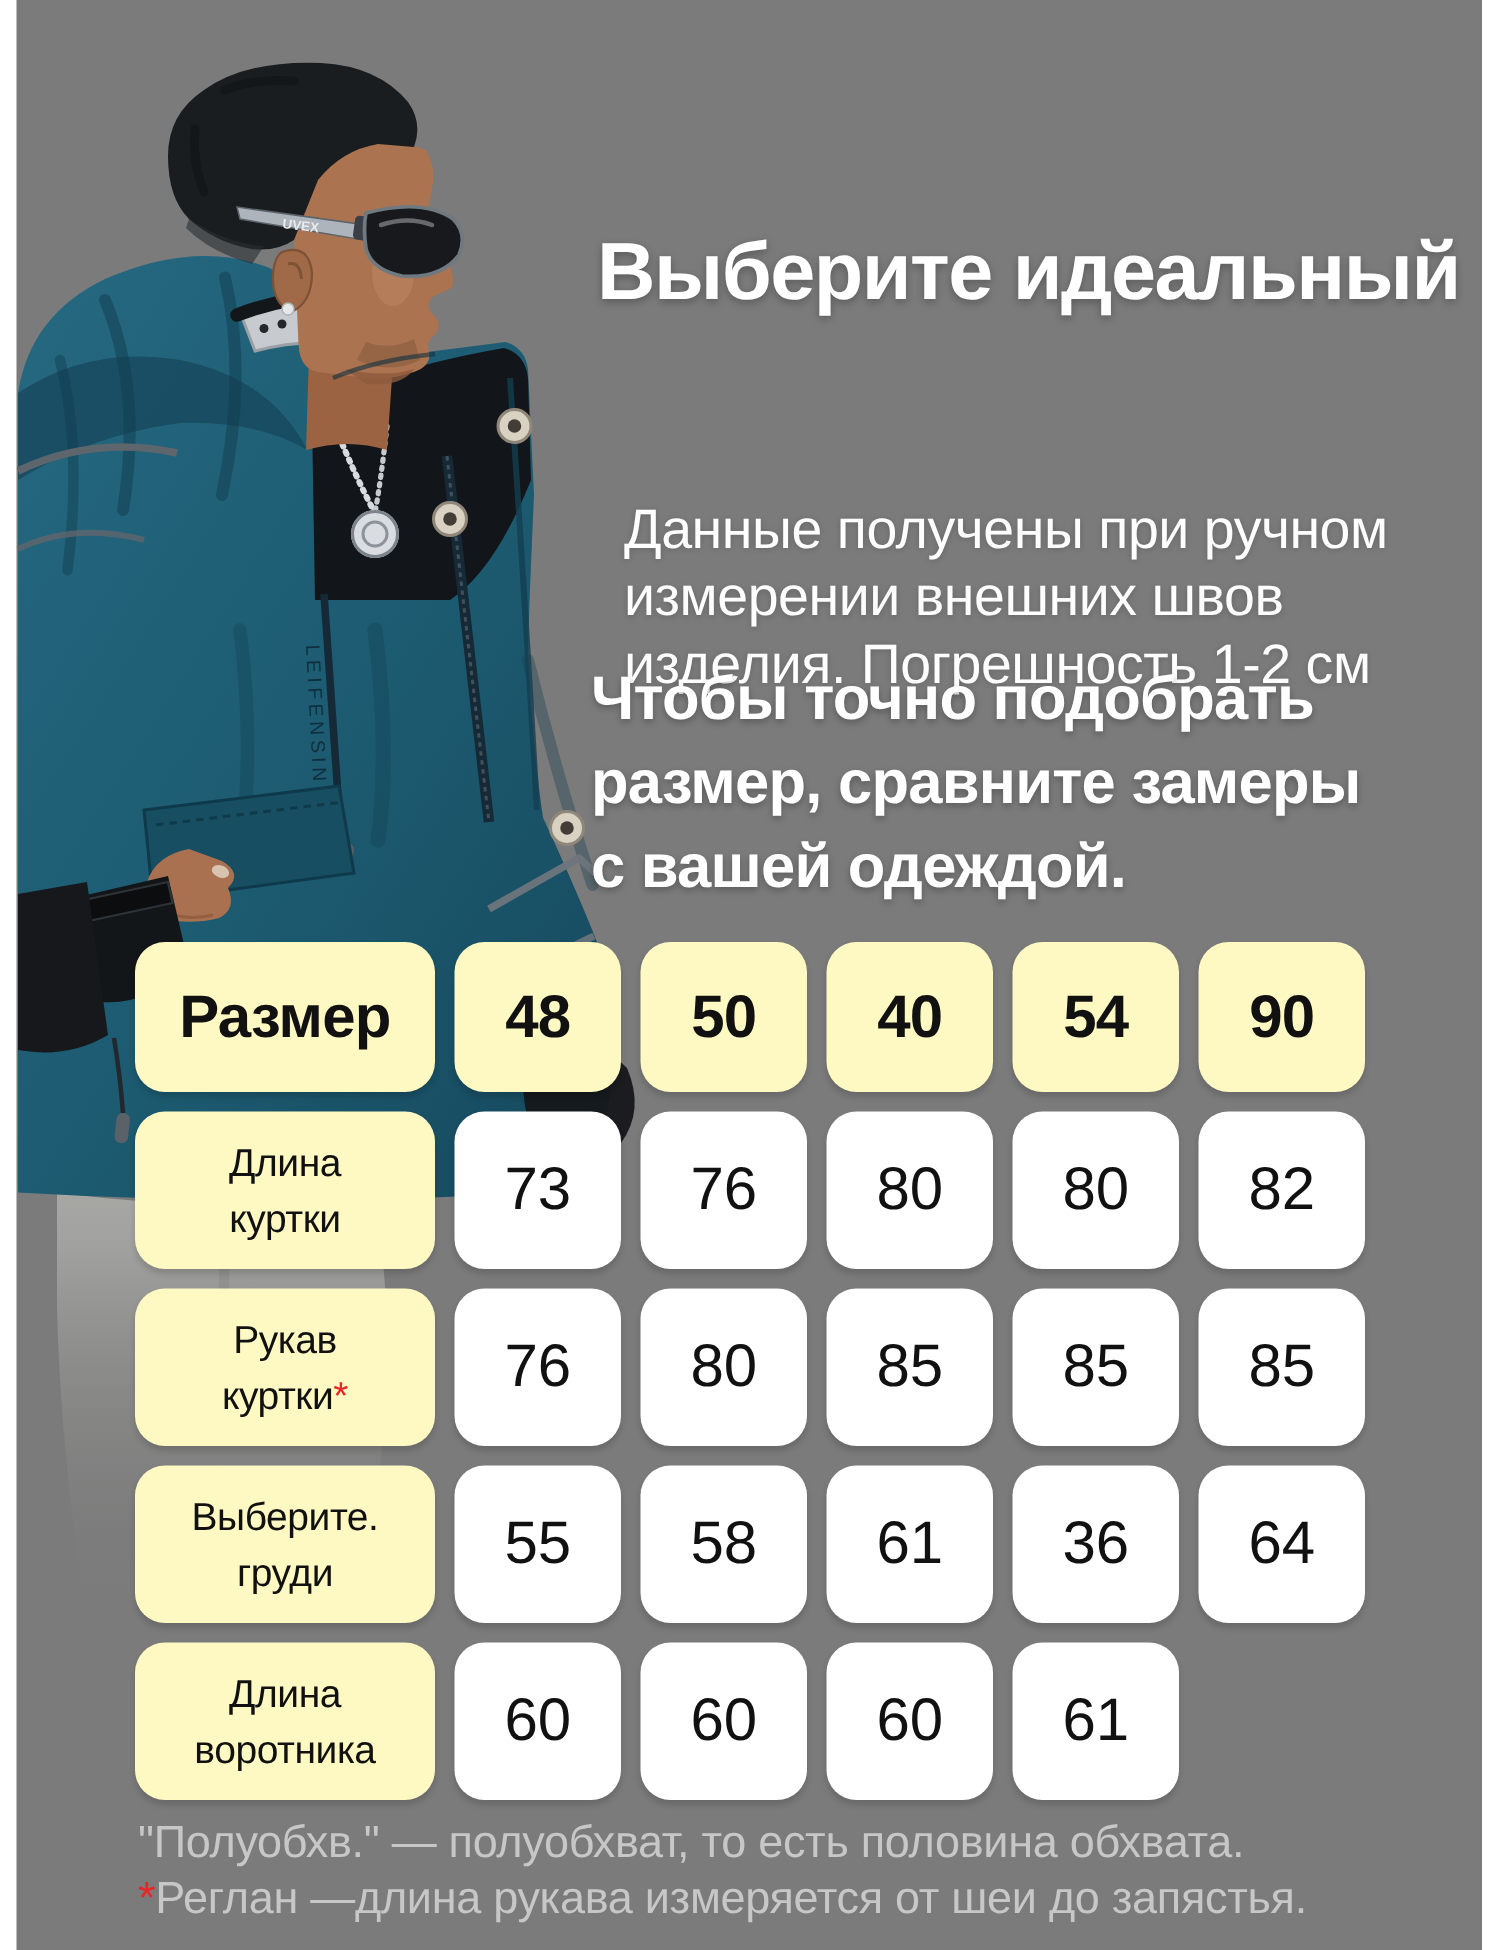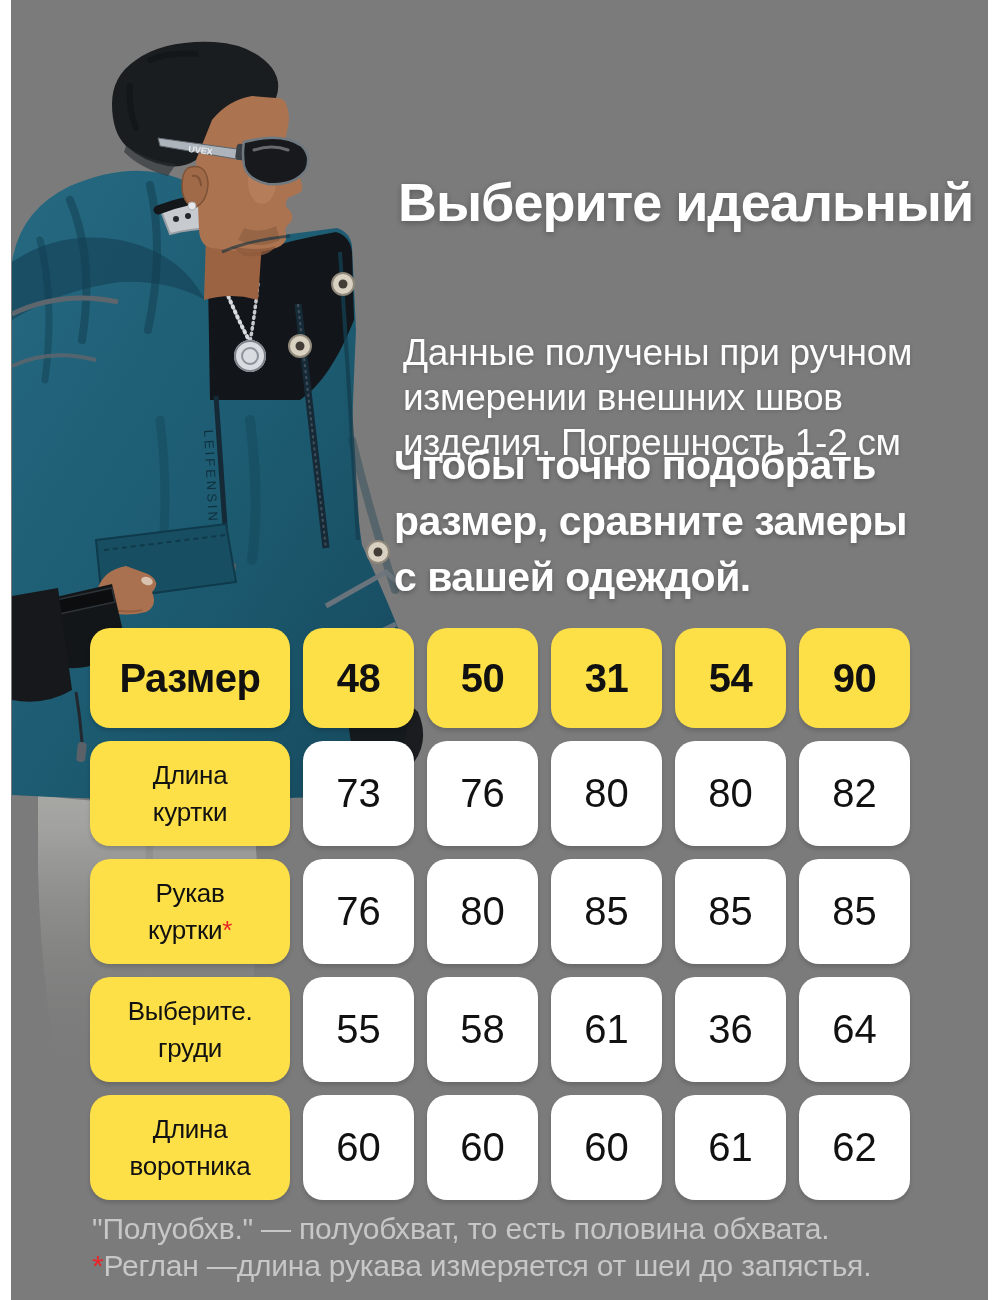--- a/index.html
+++ b/index.html
@@ -16,23 +16,23 @@
 
   .man-photo{position:absolute;left:0;top:0;z-index:1;}
 
   
   .headline{
     position:absolute;left:398px;top:150px;z-index:3;
     color:#ffffff;font-weight:700;font-size:54px;line-height:62px;
     letter-spacing:-1px;white-space:nowrap;
     text-shadow:0 2px 6px rgba(0,0,0,.28);
   }
-  .headline span{display:block;margin-top:21px;}
+  .headline span{display:block;}
   .subtitle{
-    position:absolute;left:403px;top:330px;z-index:3;
+    position:absolute;left:416px;top:330px;z-index:3;
     color:#fdfdfd;font-weight:400;font-size:37px;line-height:45px;
     letter-spacing:-0.3px;white-space:nowrap;
     text-shadow:0 1px 4px rgba(0,0,0,.18);
   }
   .subtitle span{display:block;}
   .emphasis{
     position:absolute;left:394px;top:437px;z-index:3;
     color:#ffffff;font-weight:700;font-size:41px;line-height:56px;
     letter-spacing:-0.5px;white-space:nowrap;
     text-shadow:0 2px 5px rgba(0,0,0,.28);
@@ -47,21 +47,21 @@
     grid-template-columns:200px 111px 111px 111px 111px 111px;
     grid-template-rows:100px 105px 105px 105px 105px;
     gap:13px;
   }
   .cell{
     border-radius:20px;
     display:flex;flex-direction:column;align-items:center;justify-content:center;
     text-align:center;color:#111111;
     box-shadow:0 3px 4px rgba(0,0,0,.15);
   }
-  .cell.cyan{background:#fde047;}
+  .cell.cyan{background:#fef9c3;}
   .cell.white{background:#ffffff;}
   .cell .hdr{font-size:40px;font-weight:700;letter-spacing:-0.5px;}
   .cell .num{font-size:40px;font-weight:400;text-align:center;}
   .cell .lbl{font-size:26px;font-weight:400;line-height:37px;letter-spacing:-0.3px;}
   .star{color:#e8262a;}
 
   
   .footnotes{
     position:absolute;left:92px;top:1210px;z-index:3;
     color:#c7c7c7;font-size:30px;line-height:37px;font-weight:400;
@@ -230,21 +230,21 @@
     <div class="cell cyan">
       <span class="hdr">Размер</span>
     </div>
     <div class="cell cyan">
         <span class="hdr">48</span>
       </div>
     <div class="cell cyan">
         <span class="hdr">50</span>
       </div>
     <div class="cell cyan">
-        <span class="hdr">31</span>
+        <span class="hdr">40</span>
       </div>
     <div class="cell cyan">
         <span class="hdr">54</span>
       </div>
     <div class="cell cyan">
         <span class="hdr">90</span>
       </div>
 
     <div class="cell cyan">
       <span class="lbl">Длина</span>
@@ -314,23 +314,20 @@
         <span class="num">60</span>
       </div>
     <div class="cell white">
         <span class="num">60</span>
       </div>
     <div class="cell white">
         <span class="num">60</span>
       </div>
     <div class="cell white">
         <span class="num">61</span>
-      </div>
-    <div class="cell white">
-        <span class="num">62</span>
       </div>
   </div>
 
   <div class="footnotes">
     <span class="fline">"Полуобхв." — полуобхват, то есть половина обхвата.</span>
     <span class="fline"><span class="star">*</span><span>Реглан —длина рукава измеряется от шеи до запястья.</span></span>
   </div>
 
 </div>
 

